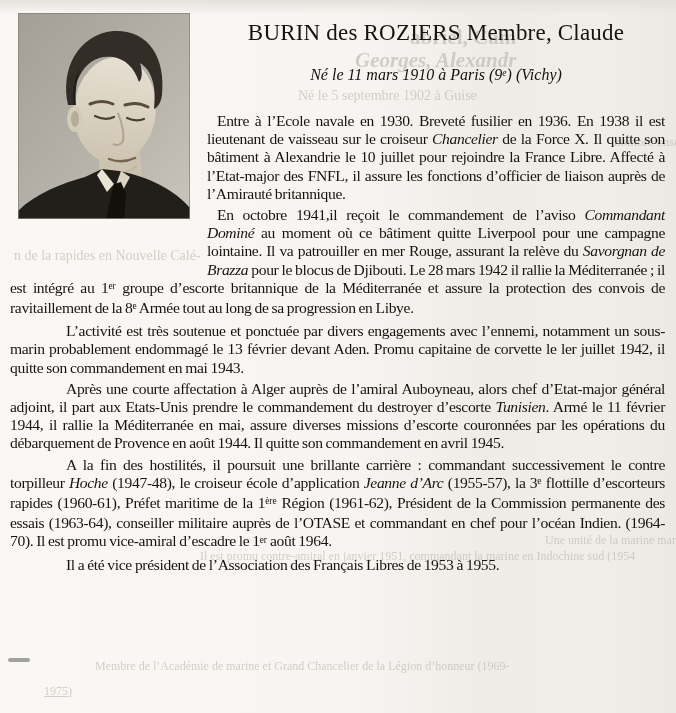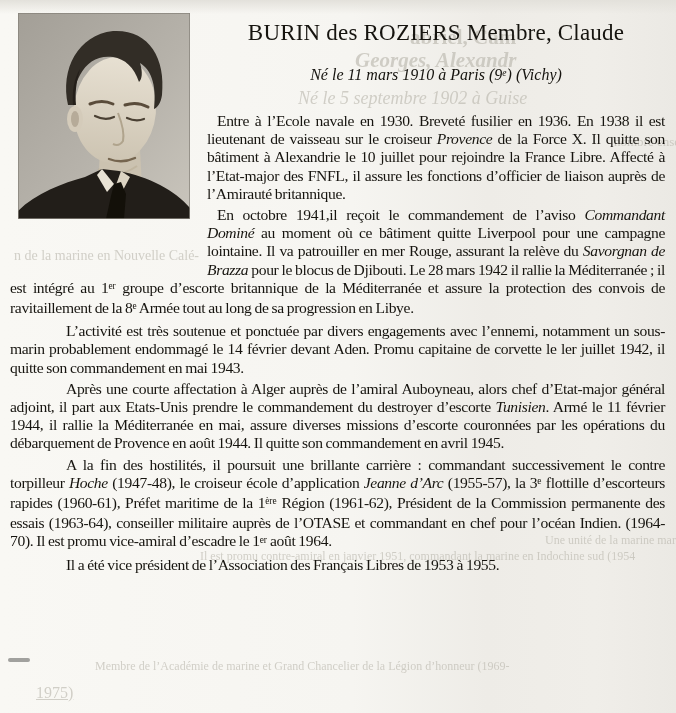--- a/index.html
+++ b/index.html
@@ -45,27 +45,27 @@
   .sup{font-size:60%;position:relative;top:-.42em;letter-spacing:0;}
 </style>
 </head>
 <body>
 
 <div class="page">
 
   <div class="bleed-layer">
       <span style="left: 410px; top: 25px; font-size: 21px; font-weight: bold;">abriel, Cam</span>
       <span style="left: 355px; top: 48px; font-size: 21px; font-weight: bold; font-style: italic;">Georges, Alexandr</span>
-      <span style="left: 298px; top: 88px; font-size: 18px; font-style: italic; text-align: right;">Né le 5 septembre 1902 à Guise</span>
+      <span style="left: 298px; top: 88px; font-size: 14px;  text-align: right;">Né le 5 septembre 1902 à Guise</span>
       <span style="left: 590px; top: 134px; font-size: 13px; margin-left: 24px;">nombre enseig</span>
-      <span style="left: 14px; top: 248px; font-size: 14px;">n de la marine en Nouvelle Calé-</span>
+      <span style="left: 14px; top: 248px; font-size: 14px;">n de la rapides en Nouvelle Calé-</span>
       <span style="left: 545px; top: 533px; font-size: 12px;">Une unité de la marine marchande FNFI.</span>
       <span style="left: 200px; top: 549px; font-size: 12px;">Il est promu contre-amiral en janvier 1951, commandant la marine en Indochine sud (1954</span>
       <span style="left: 95px; top: 659px; font-size: 12px;">Membre de l’Académie de marine et Grand Chancelier de la Légion d’honneur (1969-</span>
-      <span style="left: 36px; top: 684px; font-size: 16px; text-decoration: underline;">1975)</span>
+      <span style="left: 44px; top: 684px; font-size: 12px; text-decoration: underline;">1975)</span>
     </div>
   <div class="smudge"></div>
 
   <div class="content">
 
     <div class="photo">
       <svg viewBox="0 0 172 206" width="172" height="206" xmlns="http://www.w3.org/2000/svg">
         <defs>
           <linearGradient id="pbg" x1="0" y1="0" x2="1" y2="1">
             <stop offset="0" stop-color="#a39f97"></stop>
@@ -97,22 +97,22 @@
         <path d="M96 171 L103 169 L108 181 L106 206 L88 206 L93 183 Z" fill="#131009"></path>
         <rect width="172" height="206" fill="none" stroke="#87837b" stroke-width="1.5"></rect>
       </svg>
     </div>
 
     <h1 class="title"><span class="tb">BURIN des ROZIERS</span><span class="tr"> Membre, Claude</span></h1>
 
     <div class="subtitle"><span>Né le 11 mars 1910 à Paris (9</span><span class="sup">e</span><span>) (Vichy)</span></div>
 
     <div class="body">
-        <p class="sm"><span>Entre à l’Ecole navale en 1930. Breveté fusilier en 1936. En 1938 il est lieutenant de vaisseau sur le croiseur </span><i>Provence</i><span> de la Force X. Il quitte son bâtiment à Alexandrie le 10 juillet pour rejoindre la France Libre. Affecté à l’Etat-major des FNFL, il assure les fonctions d’officier de liaison auprès de l’Amirauté britannique.</span></p>
+        <p class="sm"><span>Entre à l’Ecole navale en 1930. Breveté fusilier en 1936. En 1938 il est lieutenant de vaisseau sur le croiseur </span><i>Chancelier</i><span> de la Force X. Il quitte son bâtiment à Alexandrie le 10 juillet pour rejoindre la France Libre. Affecté à l’Etat-major des FNFL, il assure les fonctions d’officier de liaison auprès de l’Amirauté britannique.</span></p>
         <p class="sm"><span>En octobre 1941,il reçoit le commandement de l’aviso </span><i>Commandant Dominé</i><span> au moment où ce bâtiment quitte Liverpool pour une campagne lointaine. Il va patrouiller en mer Rouge, assurant la relève du </span><i>Savorgnan de Brazza</i><span> pour le blocus de Djibouti. Le 28 mars 1942 il rallie la Méditerranée ; il est intégré au 1</span><span class="sup">er</span><span> groupe d’escorte britannique de la Méditerranée et assure la protection des convois de ravitaillement de la 8</span><span class="sup">e</span><span> Armée tout au long de sa progression en Libye.</span></p>
-        <p class="lg"><span>L’activité est très soutenue et ponctuée par divers engagements avec l’ennemi, notamment un sous-marin probablement endommagé le 14 février devant Aden. Promu capitaine de corvette le ler juillet 1942, il quitte son commandement en mai 1943.</span></p>
+        <p class="lg"><span>L’activité est très soutenue et ponctuée par divers engagements avec l’ennemi, notamment un sous-marin probablement endommagé le 13 février devant Aden. Promu capitaine de corvette le ler juillet 1942, il quitte son commandement en mai 1943.</span></p>
         <p class="lg"><span>Après une courte affectation à Alger auprès de l’amiral Auboyneau, alors chef d’Etat-major général adjoint, il part aux Etats-Unis prendre le commandement du destroyer d’escorte </span><i>Tunisien</i><span>. Armé le 11 février 1944, il rallie la Méditerranée en mai, assure diverses missions d’escorte couronnées par les opérations du débarquement de Provence en août 1944. Il quitte son commandement en avril 1945.</span></p>
         <p class="lg"><span>A la fin des hostilités, il poursuit une brillante carrière : commandant successivement le contre torpilleur </span><i>Hoche</i><span> (1947-48), le croiseur école d’application </span><i>Jeanne d’Arc</i><span> (1955-57), la 3</span><span class="sup">e</span><span> flottille d’escorteurs rapides (1960-61), Préfet maritime de la 1</span><span class="sup">ère</span><span> Région (1961-62), Président de la Commission permanente des essais (1963-64), conseiller militaire auprès de l’OTASE et commandant en chef pour l’océan Indien. (1964-70). Il est promu vice-amiral d’escadre le 1</span><span class="sup">er</span><span> août 1964.</span></p>
         <p class="lg"><span>Il a été vice président de l’Association des Français Libres de 1953 à 1955.</span></p>
       </div>
 
   </div>
 </div>
 
 </body></html>

